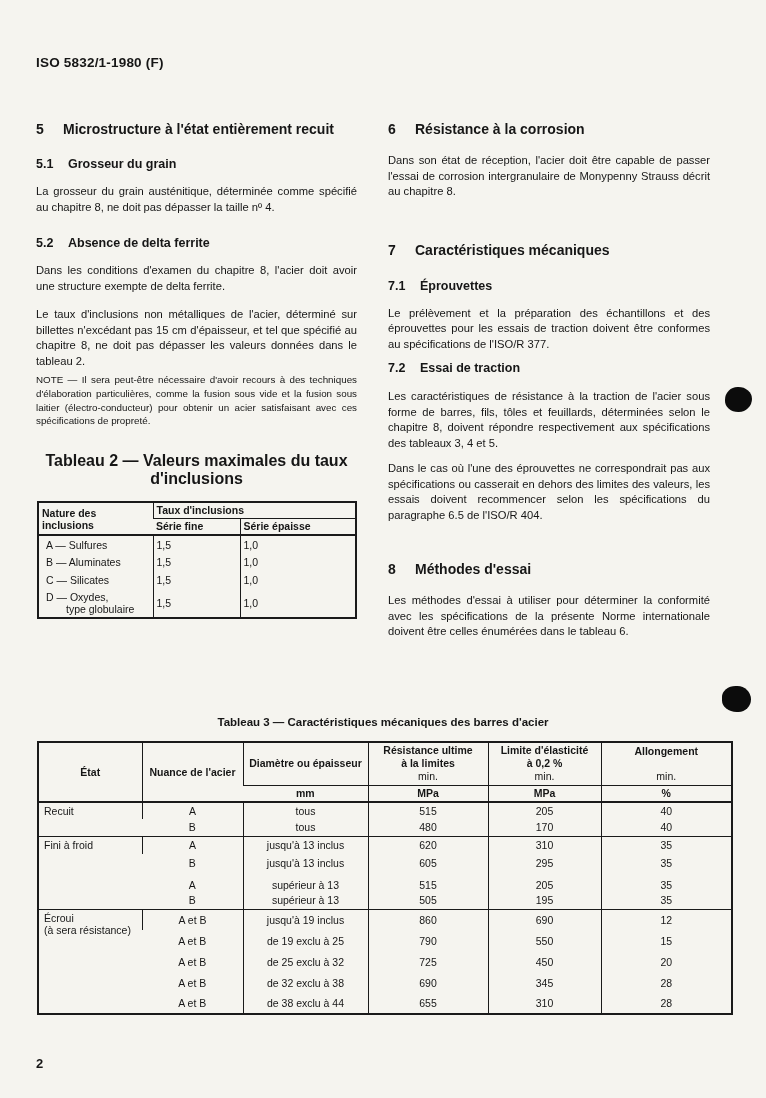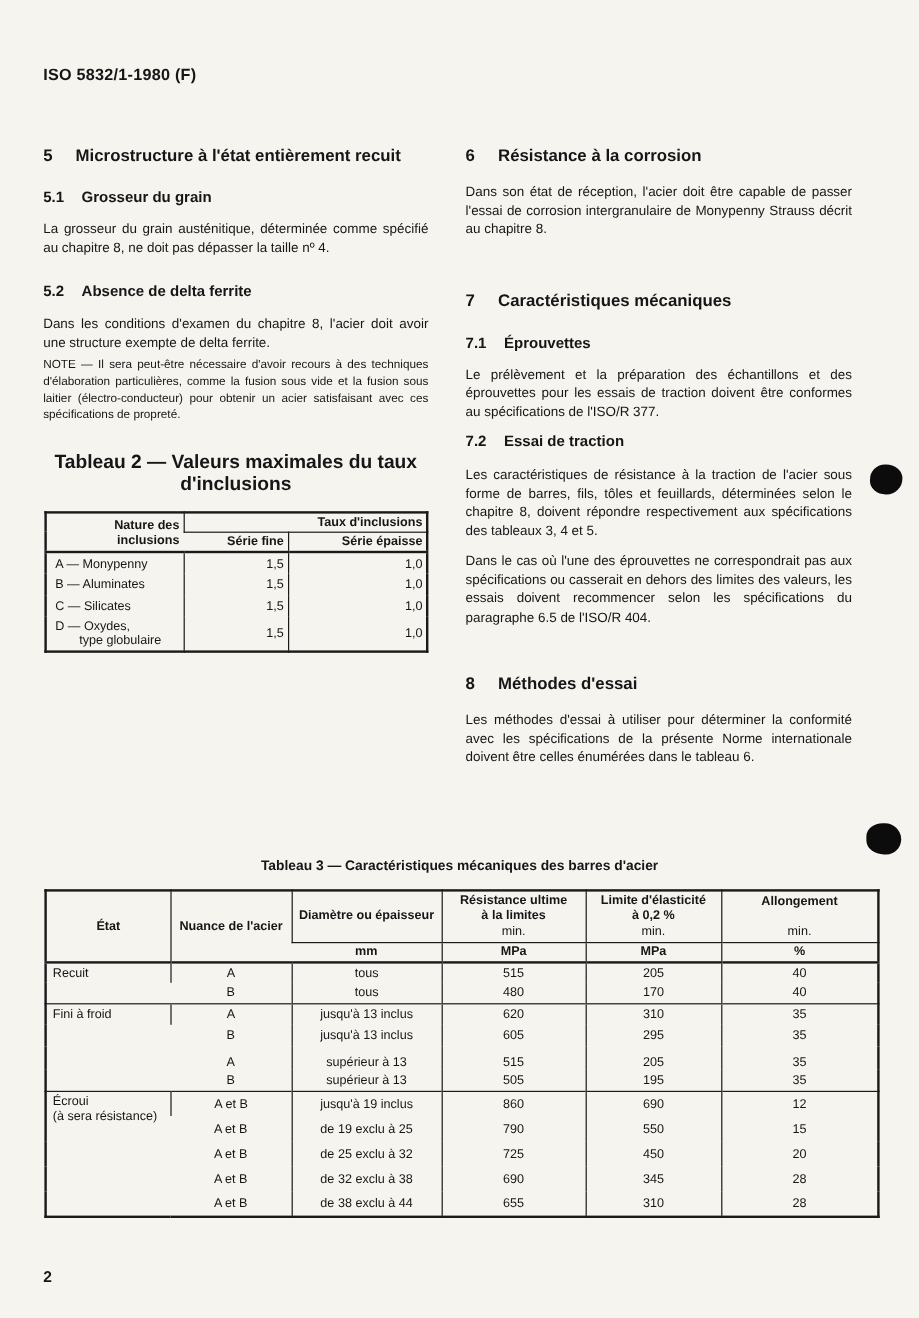--- a/index.html
+++ b/index.html
@@ -29,21 +29,21 @@
   p.note { margin:0; font-size:9.8px; line-height:13.8px; text-align:justify; }
 
   .tbl-caption { font-size:16px; font-weight:700; text-align:center; }
   #t3-caption { position:absolute; left:0; top:716px; width:766px; font-size:11.5px; }
 
   table { border-collapse:collapse; table-layout:fixed; }
   th,td { padding:0 3px; font-size:10.5px; }
 
   
   .t2 { width:318px; border:2px solid #1a1a1a; margin-top:13px; margin-left:1px; }
-  .t2 th, .t2 td { border-left:1.8px solid #1a1a1a; text-align:right; vertical-align:middle; }
+  .t2 th, .t2 td { border-left:1.8px solid #1a1a1a; text-align:left; vertical-align:middle; }
   .t2 tr > *:first-child { border-left:none; }
   .t2 thead th { font-weight:700; }
   .t2 .taux-h { border-bottom:1.8px solid #1a1a1a; }
   .t2 thead tr:nth-child(1) { height:16px; }
   .t2 thead tr:nth-child(2) { height:17px; }
   .t2 tbody tr:first-child td { border-top:2px solid #1a1a1a; }
   .t2 tbody tr { height:18px; }
   .t2 tbody tr.row-d { height:29px; }
   .t2 .nat { text-align:left; padding-left:7px; }
   .t2 .d1, .t2 .d2 { display:block; line-height:12.5px; }
@@ -85,20 +85,21 @@
 <div class="col" id="col-left">
 
   <h2 class="h-sec" style="margin-top:7px"><span class="num">5</span><span>Microstructure à l'état entièrement recuit</span></h2>
 
   <h3 class="h-sub" style="margin-top:22px"><span class="num">5.1</span><span>Grosseur du grain</span></h3>
   <p class="body" style="margin-top:13px">La grosseur du grain austénitique, déterminée comme spécifié au chapitre 8, ne doit pas dépasser la taille nº 4.</p>
 
   <h3 class="h-sub" style="margin-top:22px"><span class="num">5.2</span><span>Absence de delta ferrite</span></h3>
   <p class="body" style="margin-top:13px">Dans les conditions d'examen du chapitre 8, l'acier doit avoir une structure exempte de delta ferrite.</p>
 
+  <p class="body" style="margin-top:13px">Le taux d'inclusions non métalliques de l'acier, déterminé sur billettes n'excédant pas 15 cm d'épaisseur, et tel que spécifié au chapitre 8, ne doit pas dépasser les valeurs données dans le tableau 2.</p>
   <p class="note" style="margin-top:4px">NOTE — Il sera peut-être nécessaire d'avoir recours à des techniques d'élaboration particulières, comme la fusion sous vide et la fusion sous laitier (électro-conducteur) pour obtenir un acier satisfaisant avec ces spécifications de propreté.</p>
 
   <div class="tbl-caption" style="margin-top:24px">Tableau 2 — Valeurs maximales du taux d'inclusions</div>
 
   <table class="t2">
     <colgroup>
         <col style="width:115px">
         <col style="width:87px">
         <col style="width:116px">
       </colgroup>
@@ -107,21 +108,21 @@
         <th class="nature-h" rowspan="2">Nature des inclusions</th>
         <th class="taux-h" colspan="2">Taux d'inclusions</th>
       </tr>
       <tr>
         <th>Série fine</th>
         <th>Série épaisse</th>
       </tr>
     </thead>
     <tbody>
       <tr>
-        <td class="nat">A — Monypenny</td>
+        <td class="nat">A — Sulfures</td>
         <td>1,5</td>
         <td>1,0</td>
       </tr>
       <tr>
         <td class="nat">B — Aluminates</td>
         <td>1,5</td>
         <td>1,0</td>
       </tr>
       <tr>
         <td class="nat">C — Silicates</td>

